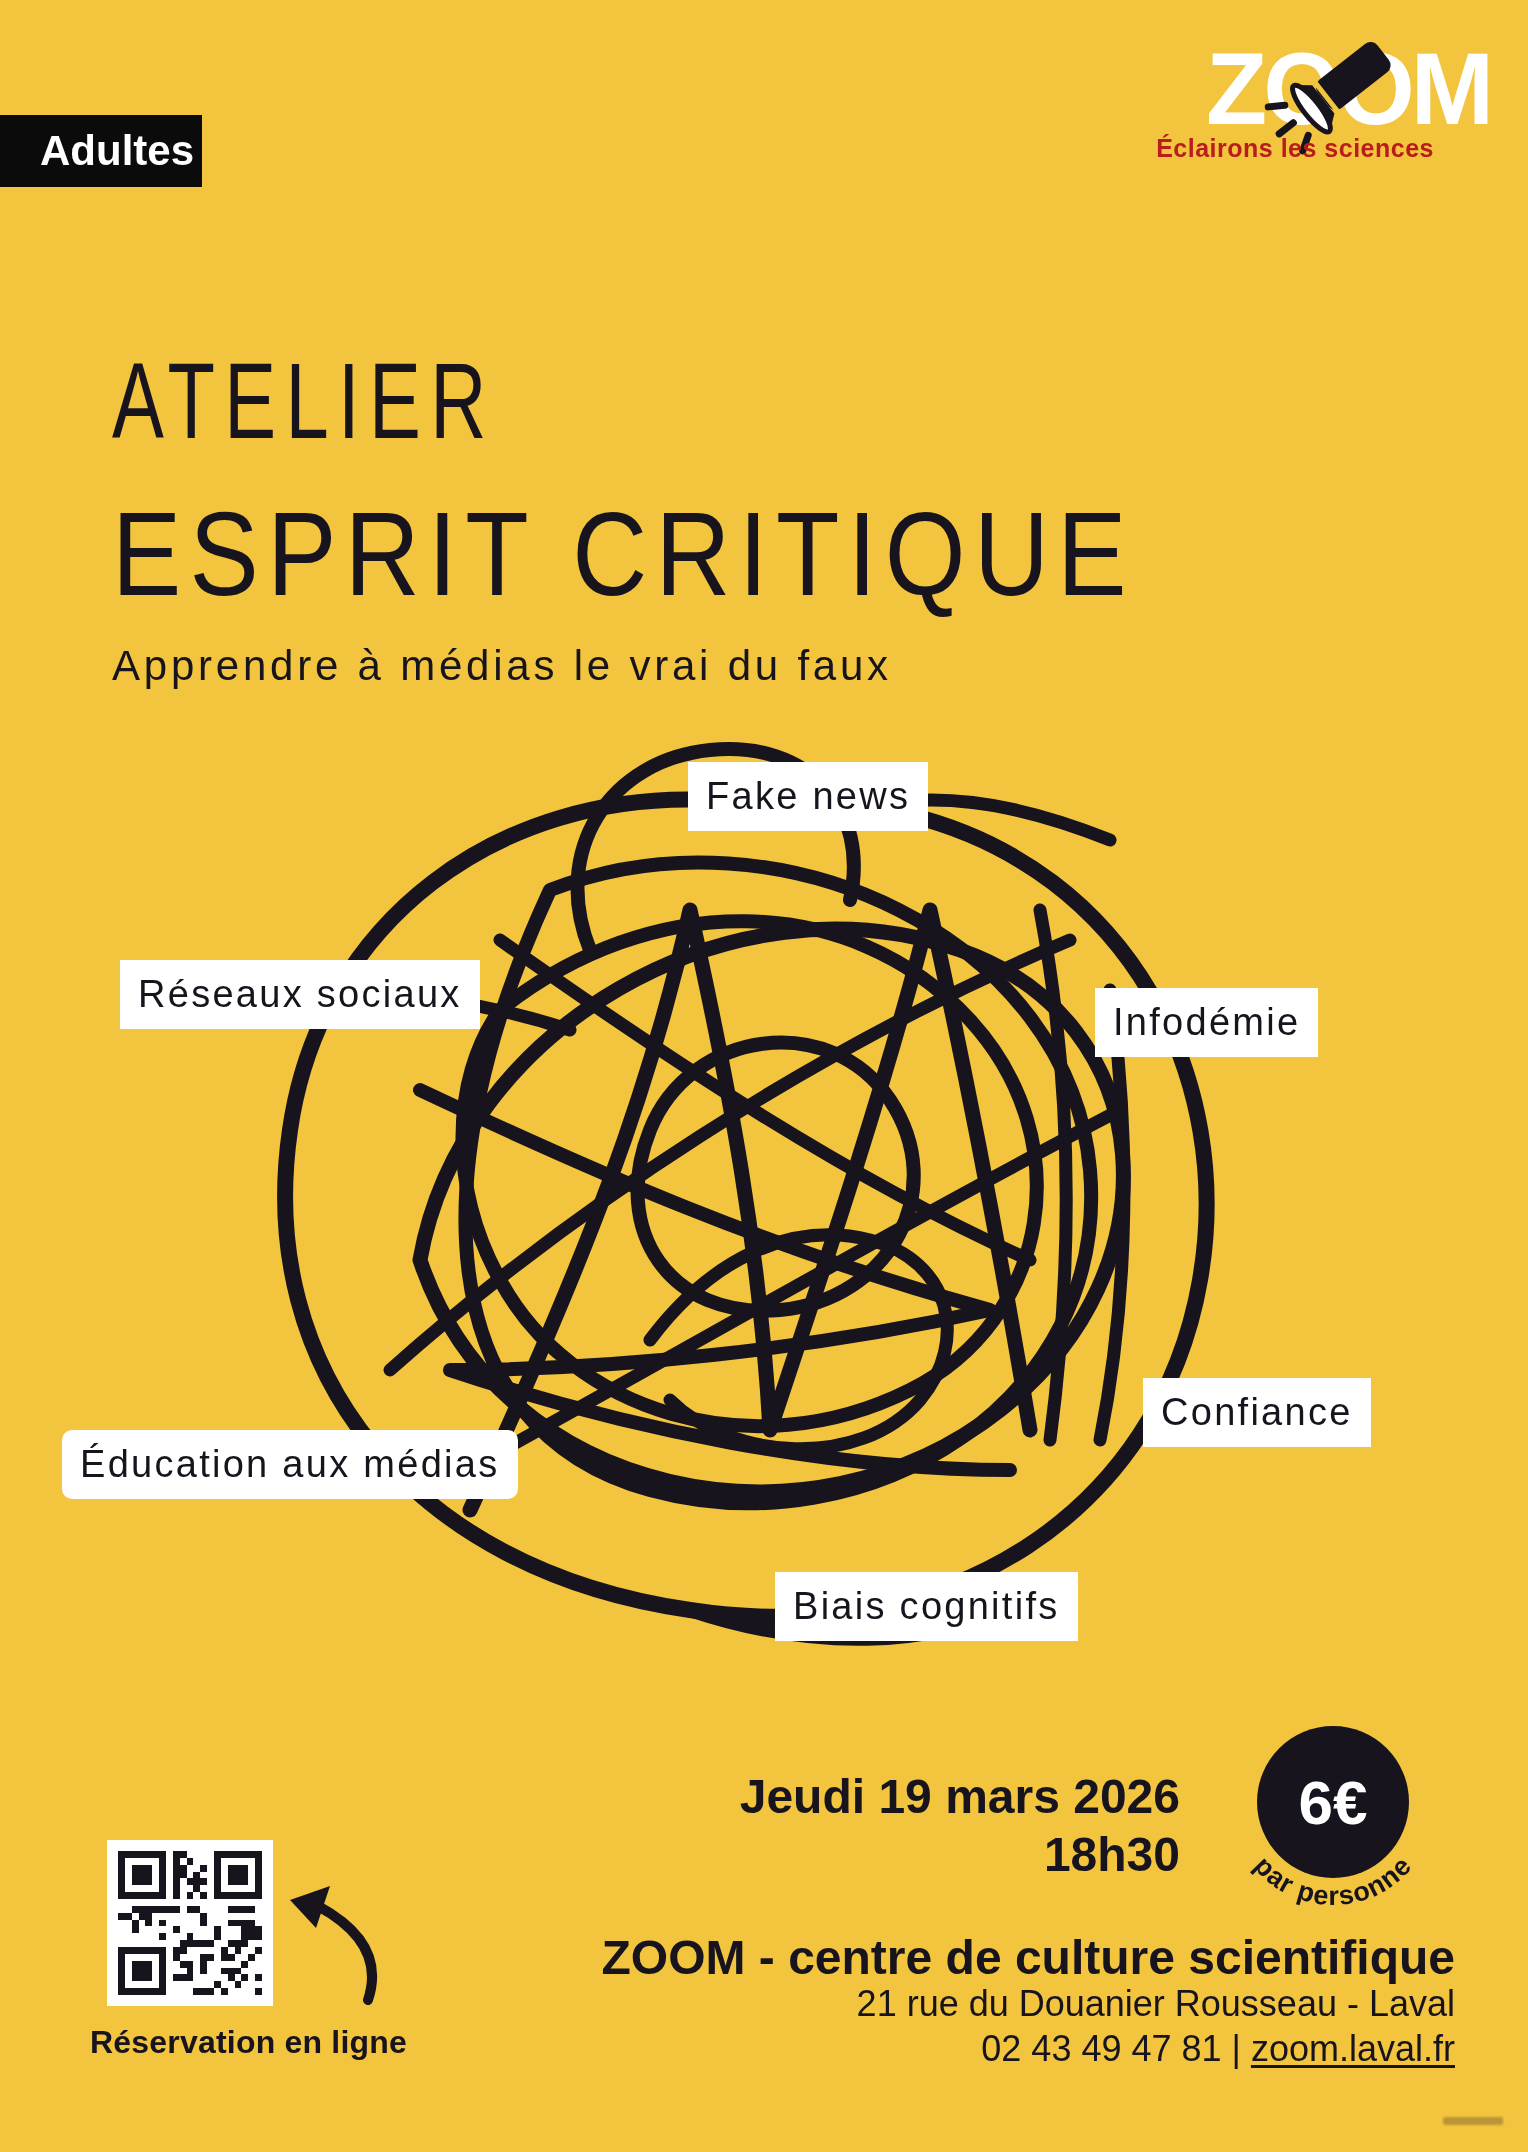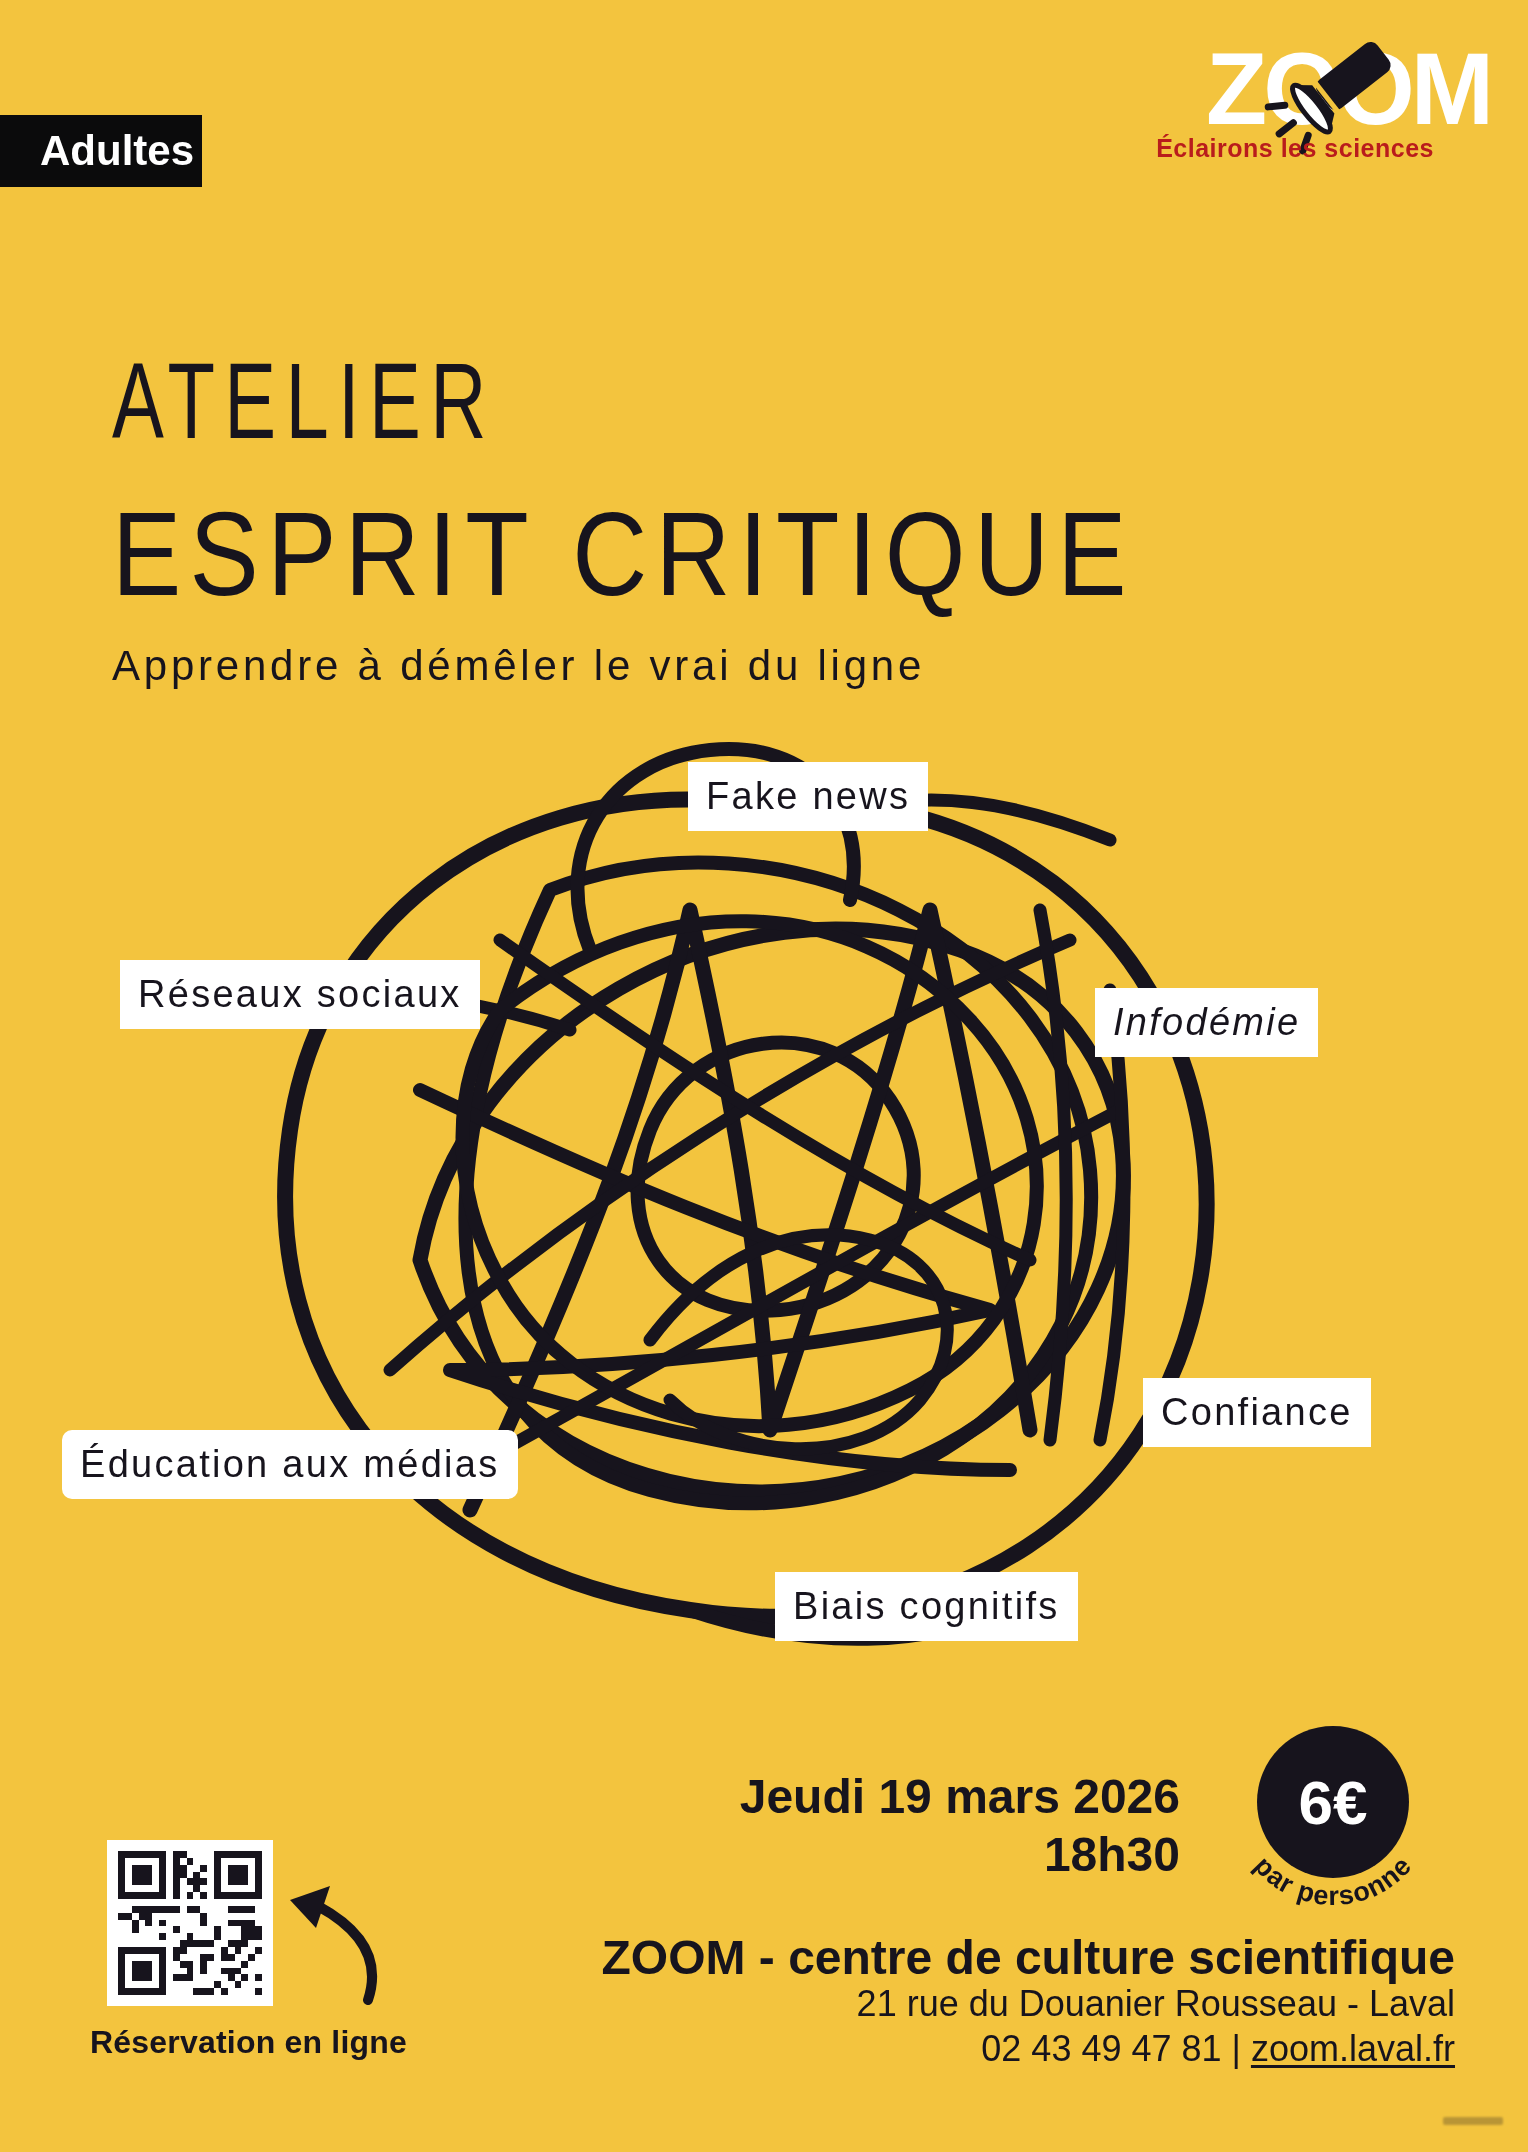--- a/index.html
+++ b/index.html
@@ -44,21 +44,21 @@
   
   .scribble{position:absolute; left:150px; top:560px;}
   .scribble path{fill:none; stroke:var(--ink); stroke-linecap:round; stroke-linejoin:round;}
   
   .tag{
     position:absolute; background:var(--paper); color:var(--ink);
     font-size:38px; letter-spacing:.06em; padding:13px 18px; white-space:nowrap; z-index:5;
   }
   .tag-fake{left:688px; top:762px;}
   .tag-reseaux{left:120px; top:960px;}
-  .tag-infodemie{left:1095px; top:988px;font-style:italic;}
+  .tag-infodemie{left:1095px; top:988px;}
   .tag-confiance{left:1143px; top:1378px;}
   .tag-education{left:62px; top:1430px;border-radius:10px;}
   .tag-biais{left:775px; top:1572px;}
   
   .event{
     position:absolute; right:348px; top:1768px; text-align:right;
     font-weight:bold; font-size:48px; line-height:58px;
   }
   .price-svg{position:absolute; left:1245px; top:1712px;}
   
@@ -104,21 +104,21 @@
           <line x1="4" y1="62" x2="22" y2="62"></line>
           <line x1="12" y1="90" x2="26" y2="81"></line>
         </g>
       </g>
     </svg>
     <div class="logo-tagline">Éclairons les sciences</div>
   </div>
 
   <div class="title-1">ATELIER</div>
   <div class="title-2">ESPRIT CRITIQUE</div>
-  <div class="subtitle">Apprendre à démêler le vrai du ligne</div>
+  <div class="subtitle">Apprendre à médias le vrai du faux</div>
 
   <svg class="scribble" width="1180" height="1140" viewBox="0 0 1180 1140">
     <path stroke-width="16" d="M560 240 C350 230 170 360 140 570 C105 810 260 1010 540 1050 C800 1090 1010 950 1050 720 C1085 520 980 310 760 255 C690 238 620 240 560 240"></path>
     <path stroke-width="15" d="M270 700 C310 470 580 310 810 390 C1010 460 1030 710 850 850 C660 1000 350 940 270 700"></path>
     <path stroke-width="14" d="M400 330 C630 240 920 380 940 610 C960 840 720 990 500 930 C280 870 270 610 400 330"></path>
     <path stroke-width="14" d="M500 570 C540 470 680 450 740 540 C800 630 740 740 630 750 C520 760 460 670 500 570"></path>
     <path stroke-width="15" d="M320 950 C440 690 500 530 540 350 C580 530 610 690 620 870 C680 690 740 510 780 350 C820 530 850 690 880 870"></path>
     <path stroke-width="14" d="M270 530 C440 610 620 690 840 750 C660 790 460 810 300 810 C480 870 680 910 860 910"></path>
     <path stroke-width="13" d="M240 810 C420 650 660 490 920 380"></path>
     <path stroke-width="13" d="M280 930 C500 810 740 670 970 550"></path>

